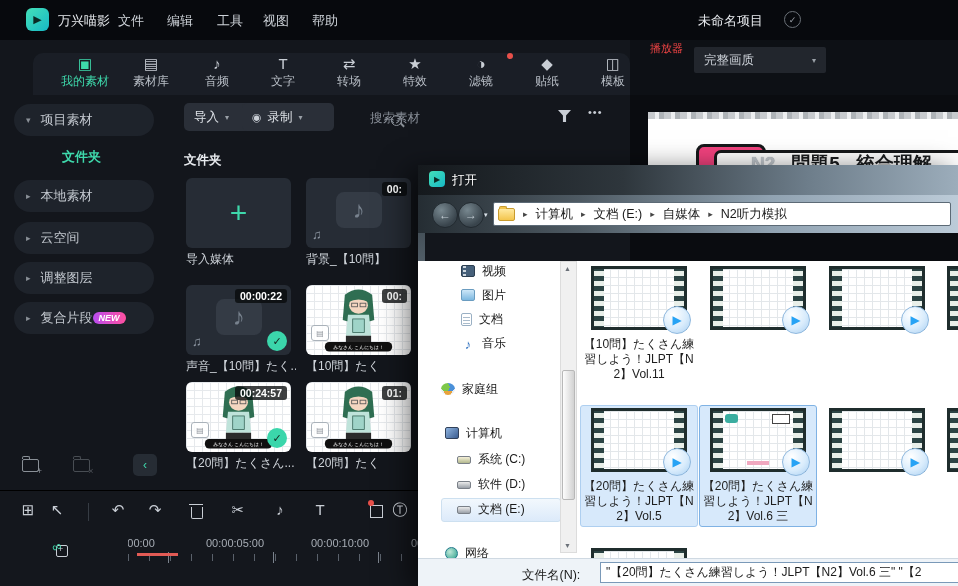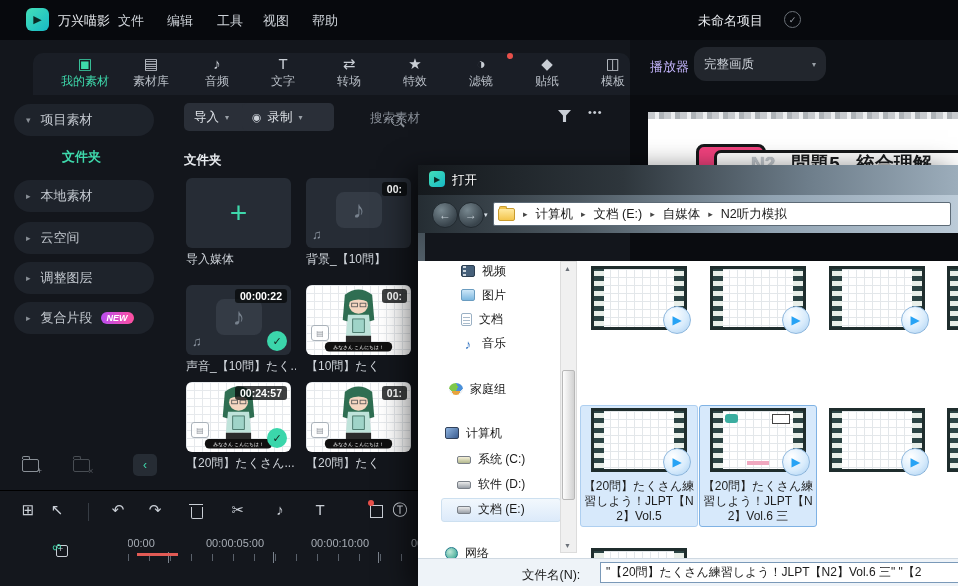--- a/index.html
+++ b/index.html
@@ -23,21 +23,21 @@
   .tab{position:absolute;top:2px;width:64px;height:40px;text-align:center;color:#b9bfc7;font-size:12px;}
   .tab .tico{display:block;font-size:15px;line-height:17px;height:17px;color:#c9ced5;}
   .tab .tlabel{display:block;line-height:15px;margin-top:2px;}
   .tab.active,.tab.active .tico{color:#3ed8ab;}
   .reddot{width:6px;height:6px;border-radius:50%;background:#e8504a;}
   
   .lsb-item{left:14px;width:140px;height:32px;background:#1e232b;border-radius:16px;
       display:flex;align-items:center;padding:0 12px;box-sizing:border-box;font-size:13px;color:#c4c9d0;}
   .lsb-item .arr{font-size:9px;color:#8a9097;margin-right:10px;}
   .lsb-folder{left:62px;top:148px;font-size:13px;color:#3ed8ab;font-weight:bold;}
-  .new-badge{margin-left:8px;font-size:9px;font-style:italic;font-weight:bold;color:#fff;
+  .new-badge{font-size:9px;font-style:italic;font-weight:bold;color:#fff;
       background:linear-gradient(90deg,#b94df0,#ff4f9e);border-radius:7px;padding:1px 6px;}
   .i-folder{position:relative;width:15px;height:11px;border:1.5px solid #8a9097;border-radius:2px;display:inline-block;}
   .i-folder::before{content:"";position:absolute;left:-1.5px;top:-4px;width:6px;height:2px;border:1.5px solid #8a9097;border-bottom:none;border-radius:2px 2px 0 0;}
   .i-folder .sub{position:absolute;right:-4px;bottom:-5px;font-size:9px;color:#8a9097;}
   .collapse-btn{left:133px;top:454px;width:24px;height:22px;background:#262c34;border-radius:5px;
       color:#3ed8ab;font-size:12px;display:flex;align-items:center;justify-content:center;}
   
   .btn-dark{background:#2a2f38;border-radius:5px;height:28px;display:flex;align-items:center;
       padding:0 10px;font-size:12.5px;color:#dfe3e8;gap:6px;}
   .chev{font-size:8px;color:#9aa0a7;}
@@ -53,22 +53,22 @@
   .smallnote{position:absolute;left:6px;bottom:6px;font-size:13px;color:#8b94a0;}
   .dur{position:absolute;top:4px;right:4px;background:rgba(8,10,12,.78);border-radius:3px;
       padding:1px 5px;font-size:10.5px;font-weight:bold;color:#fff;white-space:nowrap;}
   .chk{position:absolute;right:4px;bottom:4px;width:20px;height:20px;border-radius:50%;background:#3bd6ab;
       color:#14231d;font-size:11px;font-weight:bold;display:flex;align-items:center;justify-content:center;}
   .filmbadge{position:absolute;left:5px;bottom:14px;width:16px;height:14px;border:1px solid #aab2ba;border-radius:3px;background:rgba(255,255,255,.8);color:#8a9097;font-size:8px;display:flex;align-items:center;justify-content:center;}
   .tlabel2{font-size:12px;color:#cfd4da;white-space:nowrap;overflow:hidden;}
   .plus-big{font-size:30px;color:#3ed8ab;font-weight:200;}
   
   .playerhead{left:630px;top:40px;width:328px;height:55px;background:#0d1015;}
-  .pv-label{left:650px;top:58px;font-size:13px;color:#c4b5fd;}
-  .pv-dd{left:694px;top:47px;width:132px;height:34px;background:#22262d;border-radius:12px;
+  .pv-label{left:650px;top:41px;font-size:11px;color:#ef4444;}
+  .pv-dd{left:694px;top:47px;width:132px;height:26px;background:#22262d;border-radius:2px;
      display:flex;align-items:center;justify-content:space-between;padding:0 10px;box-sizing:border-box;font-size:12.5px;color:#c9ced5;}
   .preview{left:630px;top:95px;width:328px;height:395px;background:#0a0c10;}
   .pv-img{position:absolute;left:18px;top:17px;width:310px;height:56px;background:#fff;}
   .pv-sketch{position:absolute;left:0;top:0;width:100%;height:7px;
      background:repeating-linear-gradient(90deg,#b9bdc1 0 7px,#e8eaec 7px 11px,#9aa0a5 11px 16px);opacity:.8;}
   .pv-pink{position:absolute;left:48px;top:32px;width:64px;height:26px;border-radius:8px;background:#f2427e;border:3px solid #16181a;}
   .pv-banner{position:absolute;left:66px;top:38px;width:262px;height:22px;border-radius:7px;background:#fff;border:3px solid #16181a;
      display:flex;align-items:center;gap:16px;padding-left:34px;font-weight:bold;font-size:19px;color:#1b1d1f;}
   .pv-n2{color:#c3c9cf;text-shadow:0 0 1px #8a9096;}
   .pv-cyan{position:absolute;left:248px;top:61px;width:80px;height:12px;background:#27c3ea;border:3px solid #16181a;border-radius:6px 6px 0 0;border-bottom:none;}
@@ -455,21 +455,21 @@
           <span>图片</span>
           </div>
         <div class="sbitem" style="left:36px;top:48px">
           <span class="dlg-ico ico-doc"></span>
           <span>文档</span>
           </div>
         <div class="sbitem" style="left:36px;top:72px">
           <span class="dlg-ico ico-music">♪</span>
           <span>音乐</span>
           </div>
-        <div class="sbitem" style="left:24px;top:118px">
+        <div class="sbitem" style="left:16px;top:118px">
           <span class="dlg-ico ico-home"></span>
           <span>家庭组</span>
           </div>
         <div class="sbitem" style="left:20px;top:162px">
           <span class="dlg-ico ico-computer"></span>
           <span>计算机</span>
           </div>
         <div class="sbitem" style="left:32px;top:188px">
           <span class="dlg-ico ico-drive sys"></span>
           <span>系统 (C:)</span>
@@ -492,20 +492,21 @@
           <span class="sb-thumb"></span>
           <span class="sb-arrow" style="bottom:3px">▼</span>
         </div>
 
         <div class="fitem" style="left:158px;top:5px">
           <div class="fthumb">
             <span class="fplay">
                 <span>▶</span>
               </span>
             </div>
+          <div class="fname">【10問】たくさん練習しよう！JLPT【N2】Vol.11</div>
           </div>
         <div class="fitem" style="left:277px;top:5px">
           <div class="fthumb">
             <span class="fplay">
                 <span>▶</span>
               </span>
             </div>
           </div>
         <div class="fitem" style="left:396px;top:5px">
           <div class="fthumb">

